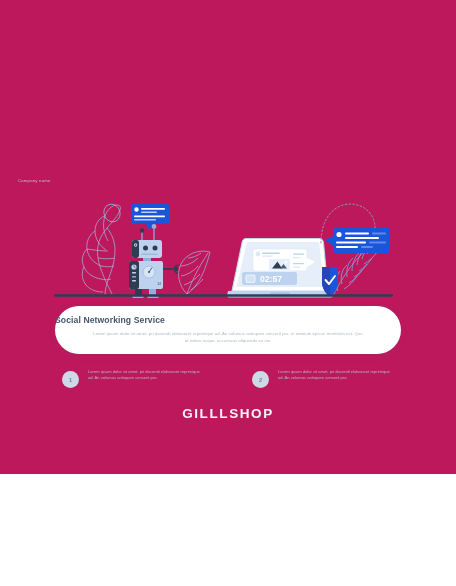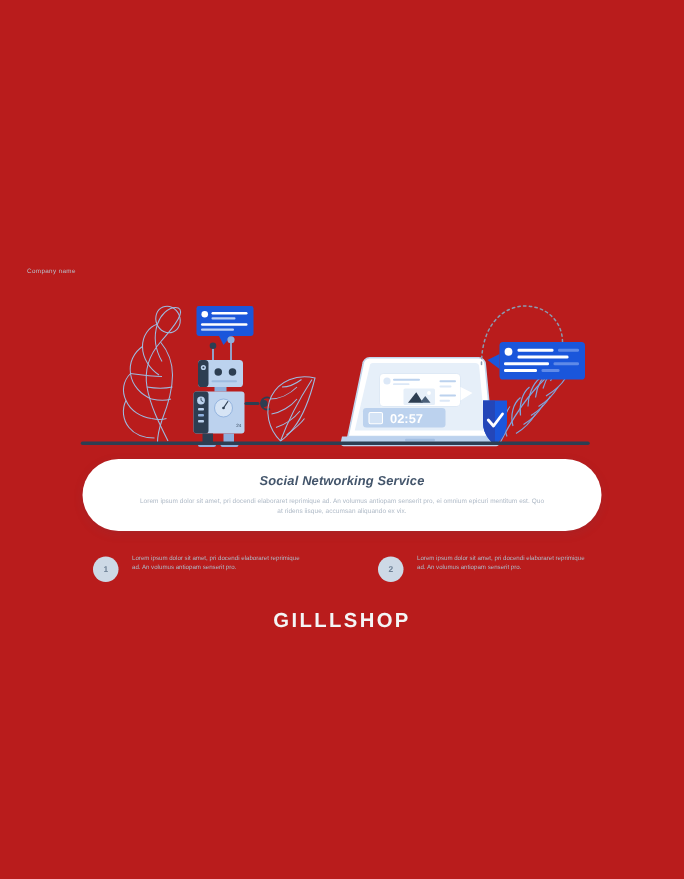--- a/index.html
+++ b/index.html
@@ -11,22 +11,22 @@
     width: 456px;
     height: 586px;
     overflow: hidden;
     font-family: "Liberation Sans", sans-serif;
     position: relative;
   }
   .slide {
     position: absolute;
     left: 0; top: 0;
     width: 456px;
-    height: 586px;
-    background: #b91c1c;
+    height: 474px;
+    background: #be185d;
   }
 
   
   .company-name {
     position: absolute;
     left: 18px;
     top: 178px;
     font-size: 4.2px;
     letter-spacing: 0.25px;
     color: #b9c2cc;
@@ -49,27 +49,26 @@
     left: 55px;
     top: 306px;
     width: 346px;
     height: 48px;
     background: #ffffff;
     border-radius: 24px;
     box-shadow: 0 2px 7px rgba(64,88,120,0.10), 0 0.5px 1.5px rgba(64,88,120,0.06);
     box-sizing: border-box;
   }
   .card-title {
-    text-align: center;
+    text-align: left;
     font-size: 8.6px;
     font-weight: bold;
     color: #44566c;
     letter-spacing: 0.1px;
     margin-top: 9px;
-    font-style: italic;
   }
   .card-body {
     text-align: center;
     font-size: 4.3px;
     line-height: 7.6px;
     color: #aeb9c6;
     margin: 4.5px auto 0 auto;
     width: 272px;
     letter-spacing: 0.05px;
   }

